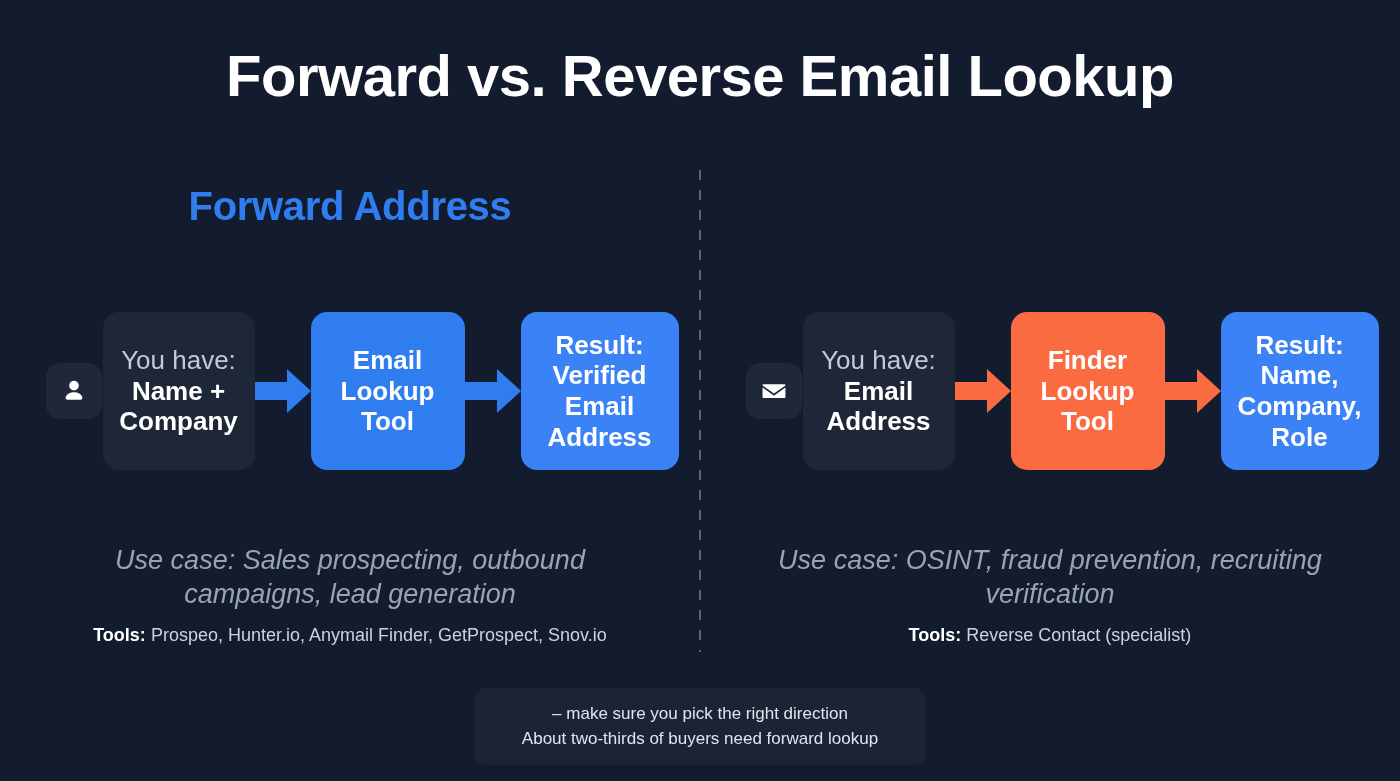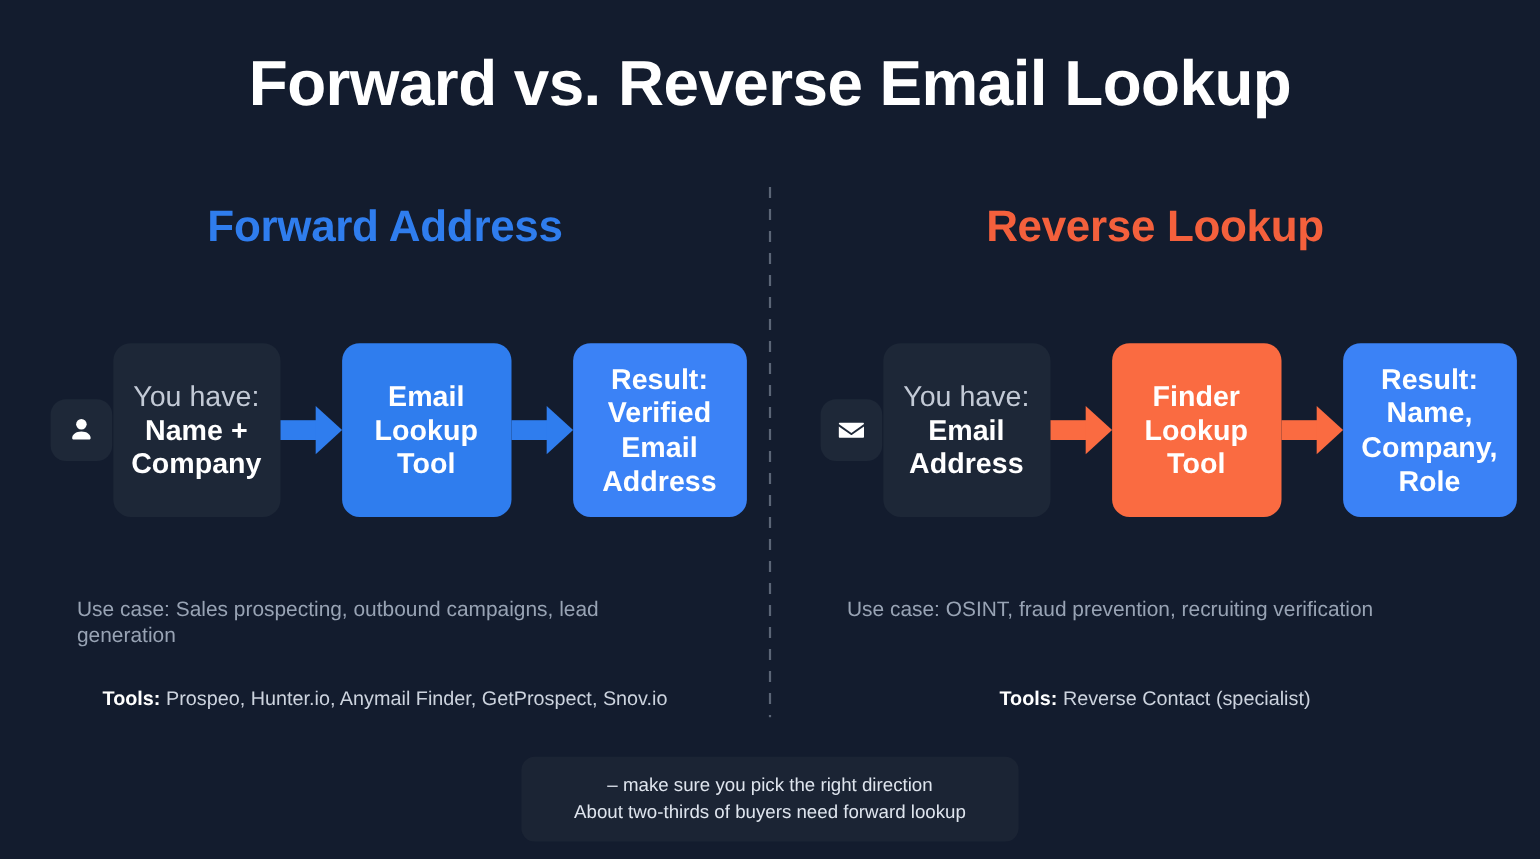--- a/index.html
+++ b/index.html
@@ -148,23 +148,25 @@
   .arrow-reverse .shaft{ background:#fa6b41; }
   .arrow-reverse .head{ border-left:24px solid #fa6b41; }
 
   
   .usecase{
     position:absolute;
     top:373px;
     left:50%;
     transform:translateX(-50%);
     width:560px;
-    font-size:19px;
+    text-align:center;
+    font-size:27px;
     line-height:1.26;
     color:#98a3b4;
+    font-style:italic;
   }
   .tools{
     position:absolute;
     top:455px;
     left:50%;
     transform:translateX(-50%);
     width:660px;
     text-align:center;
     font-size:18px;
     color:#ccd3de;
@@ -249,21 +251,20 @@
 
     <div class="tools">
       <b>Tools:</b>
       <span>Prospeo, Hunter.io, Anymail Finder, GetProspect, Snov.io</span>
     </div>
 
   </div>
 
   <div class="column">
 
-    <div class="column-heading heading-reverse">Reverse Lookup</div>
 
     <div class="flow">
 
       <div class="icon-tile">
         <span>
           <svg width="28" height="28" viewBox="0 0 24 24" fill="#ffffff">
             <path d="M3 6.2h18c.45 0 .8.37.8.82v.2L12 14.2 2.2 7.22v-.2c0-.45.35-.82.8-.82z"></path>
             <path d="M2.2 9.1l9.28 6.6c.32.23.72.23 1.04 0l9.28-6.6v8.1c0 .45-.35.82-.8.82H3c-.45 0-.8-.37-.8-.82V9.1z"></path>
           </svg>
         </span>

